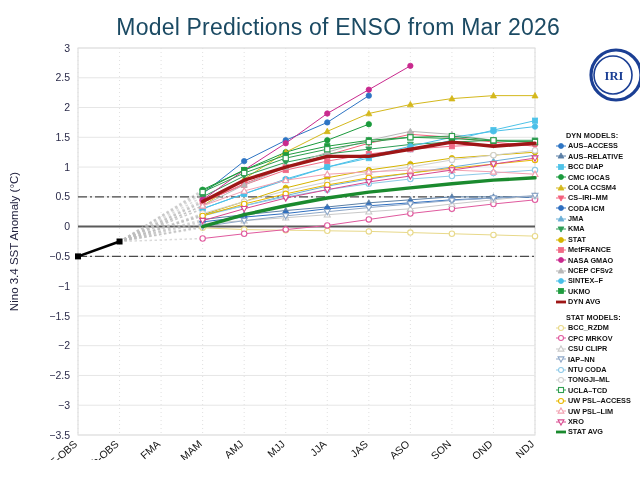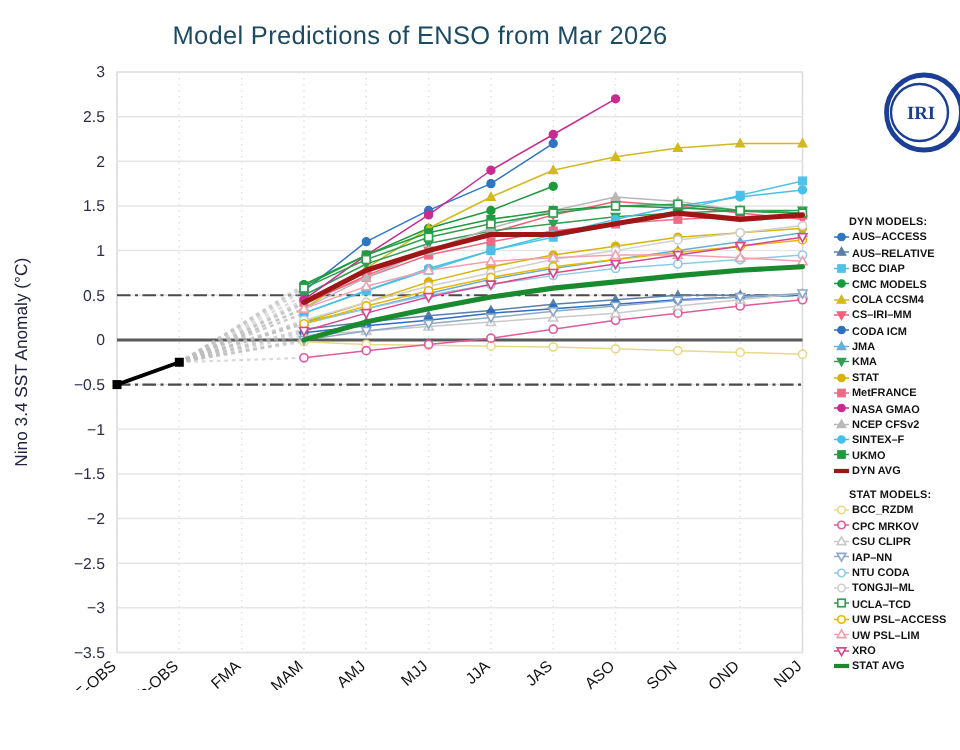--- a/index.html
+++ b/index.html
@@ -1,20 +1,20 @@
 <!DOCTYPE html>
 <html><head>
 <meta charset="utf-8">
 <style>
   html,body{margin:0;padding:0;}
   body{width:640px;height:500px;background:#ffffff;font-family:"Liberation Sans",sans-serif;overflow:hidden;position:relative;}
-  #chart-title{position:absolute;left:0;top:14px;width:560px;text-align:center;font-size:17px;color:#1b4a63;letter-spacing:.2px;}
+  #chart-title{position:absolute;left:0;top:14px;width:560px;text-align:right;font-size:23px;color:#1b4a63;letter-spacing:.2px;}
   #plot-wrap{position:absolute;left:0;top:40px;width:560px;height:420px;}
   #svg-main{display:block;}
-  #legend{position:absolute;left:556px;top:144px;width:84px;font-size:7.3px;color:#111;line-height:1.0;}
+  #legend{position:absolute;left:556px;top:132px;width:84px;font-size:7.3px;color:#111;line-height:1.0;}
   .leg-head{font-weight:bold;margin:0 0 1.5px 10px;letter-spacing:.1px;font-size:7.3px;}
   .leg-row{display:flex;align-items:center;height:10.4px;}
   .leg-sw{width:10px;height:10px;flex:0 0 10px;margin-right:2px;position:relative;}
   .leg-sw svg{position:absolute;left:0;top:0;}
   .leg-lbl{white-space:nowrap;font-weight:bold;font-size:7.3px;}
   .leg-gap{height:7px;}
   #iri-logo{position:absolute;left:589px;top:48px;width:54px;height:54px;}
 </style>
 </head>
 <body>
@@ -452,21 +452,21 @@
         </span>
         <span class="leg-lbl">BCC DIAP</span>
       </div>
       <div class="leg-row">
         <span class="leg-sw">
           <svg width="10" height="10" viewBox="0 0 10 10">
             <line x1="0" y1="5" x2="10" y2="5" stroke="#1a9a3c" stroke-width="1"></line>
             <circle cx="5" cy="5" r="2.5" fill="#1a9a3c" stroke="#1a9a3c" stroke-width="0.8"></circle>
           </svg>
         </span>
-        <span class="leg-lbl">CMC MODELS</span>
+        <span class="leg-lbl">CMC IOCAS</span>
       </div>
       <div class="leg-row">
         <span class="leg-sw">
           <svg width="10" height="10" viewBox="0 0 10 10">
             <line x1="0" y1="5" x2="10" y2="5" stroke="#d4b81c" stroke-width="1"></line>
             <polygon points="5,1.9 7.9,7.1 2.1,7.1" fill="#d4b81c" stroke="#d4b81c" stroke-width="0.8"></polygon>
           </svg>
         </span>
         <span class="leg-lbl">COLA CCSM4</span>
       </div>

